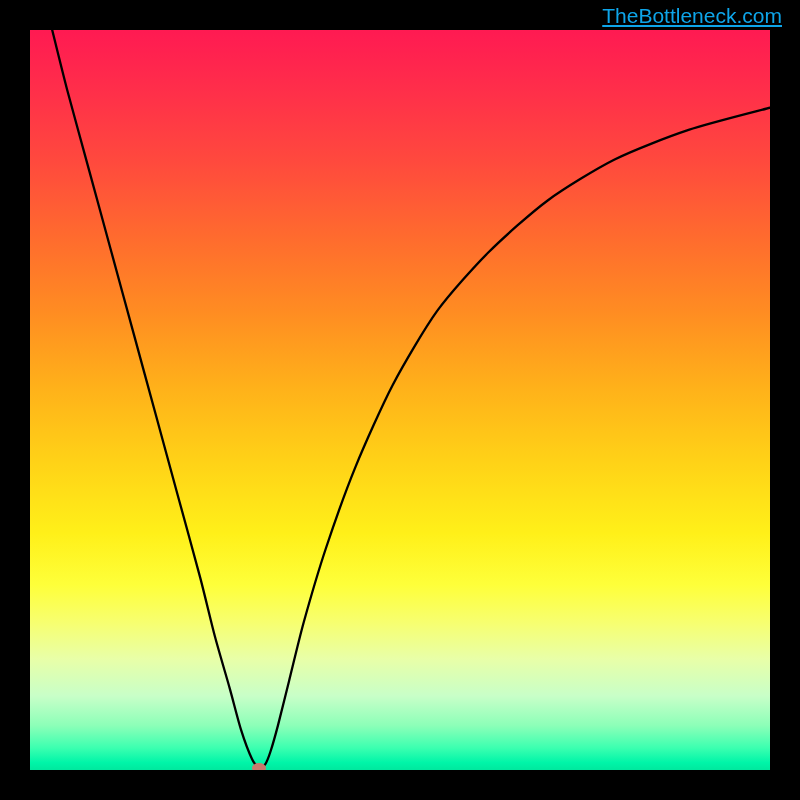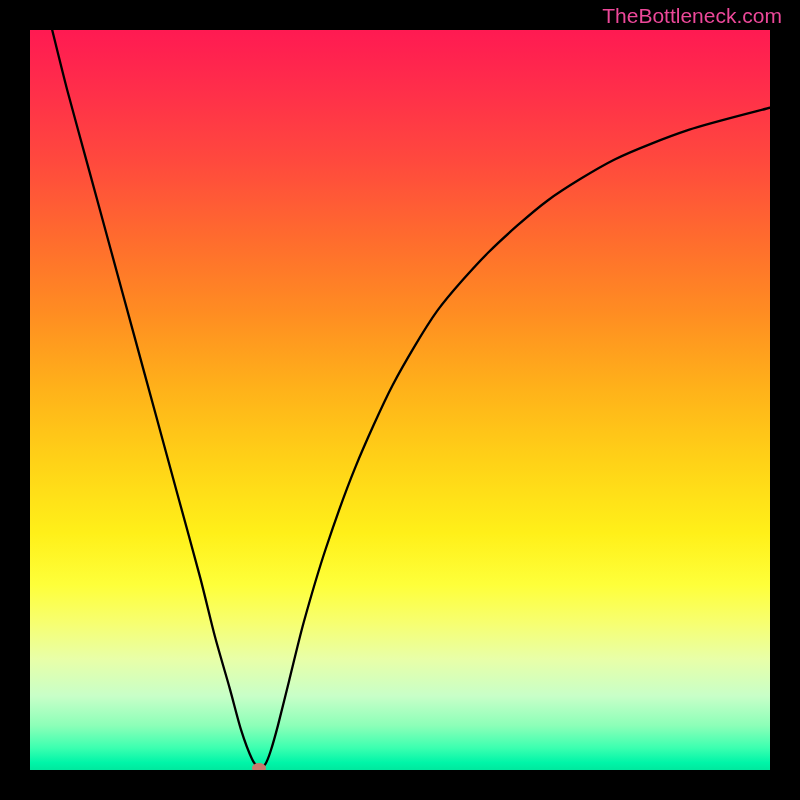--- a/index.html
+++ b/index.html
@@ -7,24 +7,25 @@
     width: 800px;
     height: 800px;
     background: #000;
     position: relative;
     font-family: Arial, sans-serif;
   }
   .watermark {
     position: absolute;
     top: 4px;
     right: 18px;
-    color: #ec4899;
+    color: #0ea5e9;
     font-size: 21px;
     font-weight: 500;
     z-index: 10;
+    text-decoration: underline;
   }
   .plot-area {
     position: absolute;
     left: 30px;
     top: 30px;
     width: 740px;
     height: 740px;
     overflow: hidden;
   }
   .gradient-bg {

